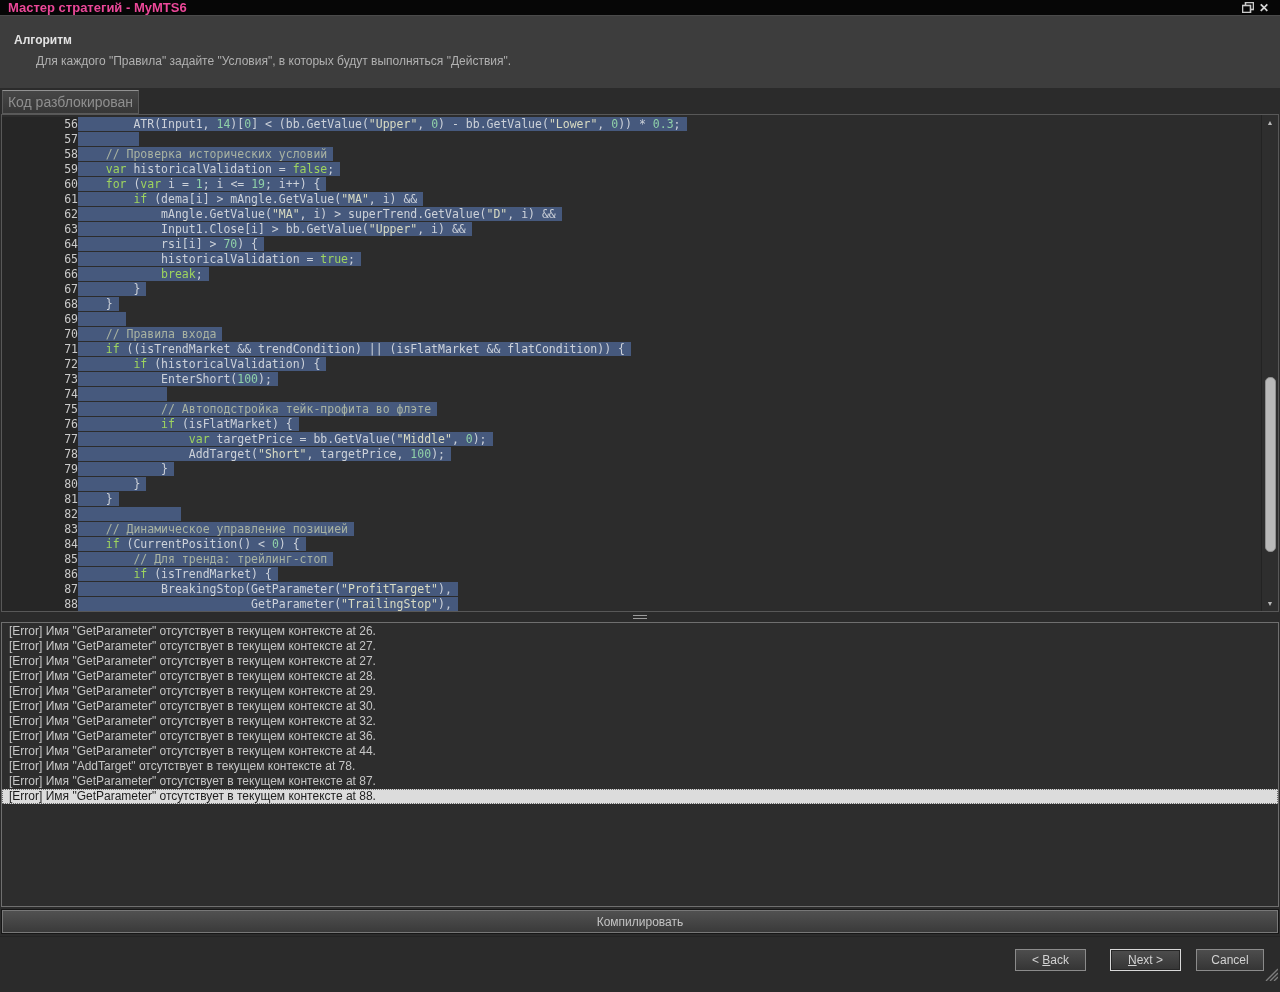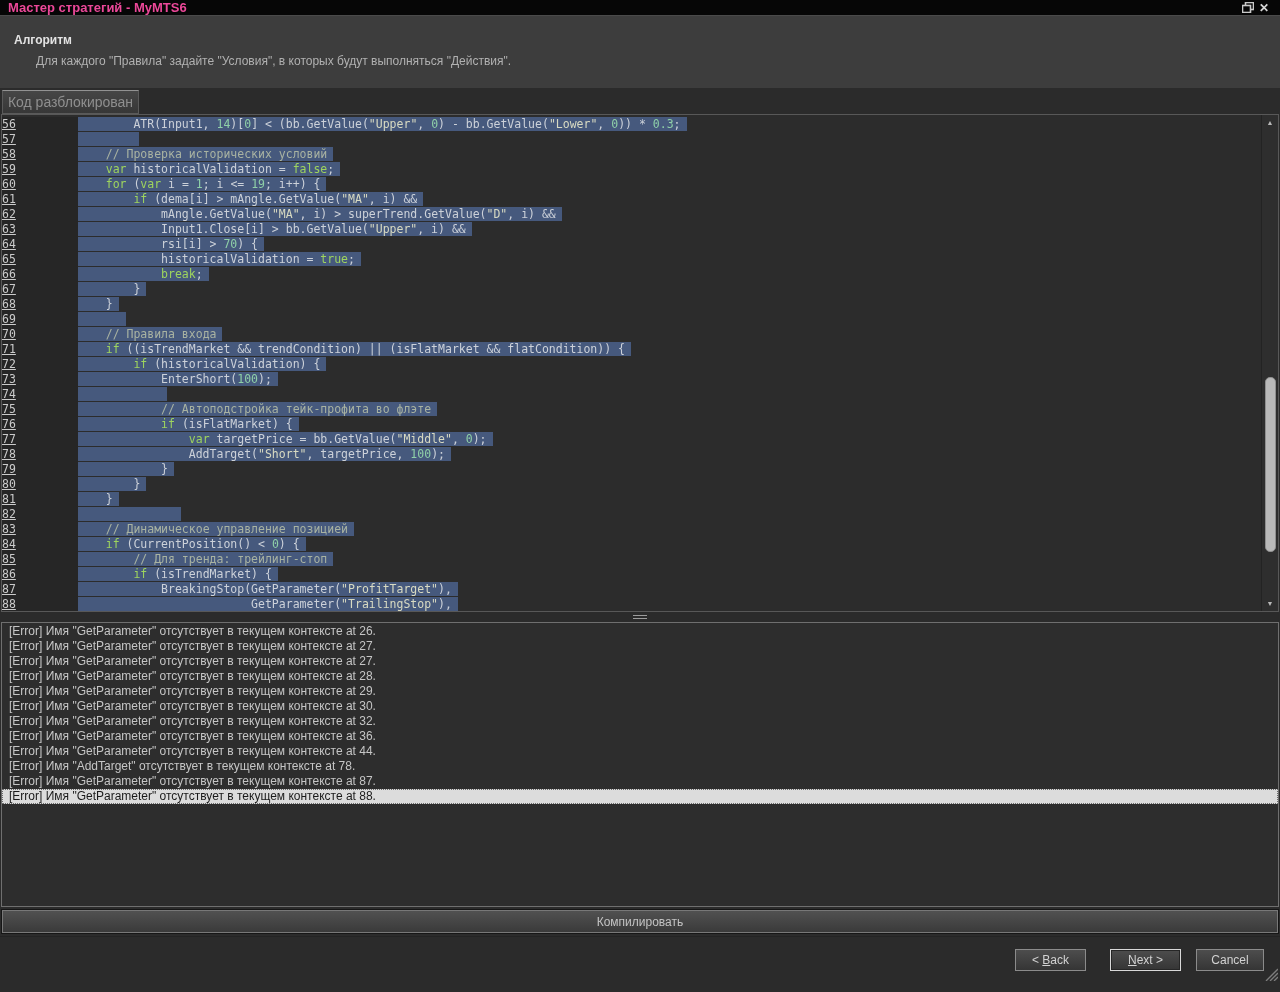--- a/index.html
+++ b/index.html
@@ -34,22 +34,22 @@
          display:flex; align-items:center; justify-content:center; }
 
   
   .code-panel { position:relative; height:498px; margin:0 1px;
                 border:1px solid #585858; background:var(--editor_bg,#2c2c2c);
                 overflow:hidden; }
   .code-lines { position:absolute; top:0; bottom:0; left:0; right:17px;
                 padding-top:2px; overflow:hidden; }
   .cl { display:flex; height:15px; line-height:15px; white-space:pre;
         font-family:"DejaVu Sans Mono", monospace; font-size:11.5px; }
-  .ln { flex:0 0 76px; width:76px; 
-        color:#cbcbcb; background:var(--gutter_bg,#262626);text-decoration:underline; }
+  .ln { flex:0 0 76px; width:76px; text-align:right; 
+        color:#cbcbcb; background:var(--gutter_bg,#262626); }
   .lt { flex:1; color:var(--code_text,#ccd1d9); }
   .sel { background:var(--selection,#46597d); padding-right:6px; }
   .kw  { color:var(--keyword,#9ed45e); }
   .num { color:var(--number,#8fd0a8); }
   .com { color:var(--comment,#a9b3a2); }
   .str { color:var(--string,#d8dac2); }
 
   
   .vsb { position:absolute; top:0; right:0; bottom:0; width:17px; background:#2e2e2e;
          border-left:1px solid #232323; }

